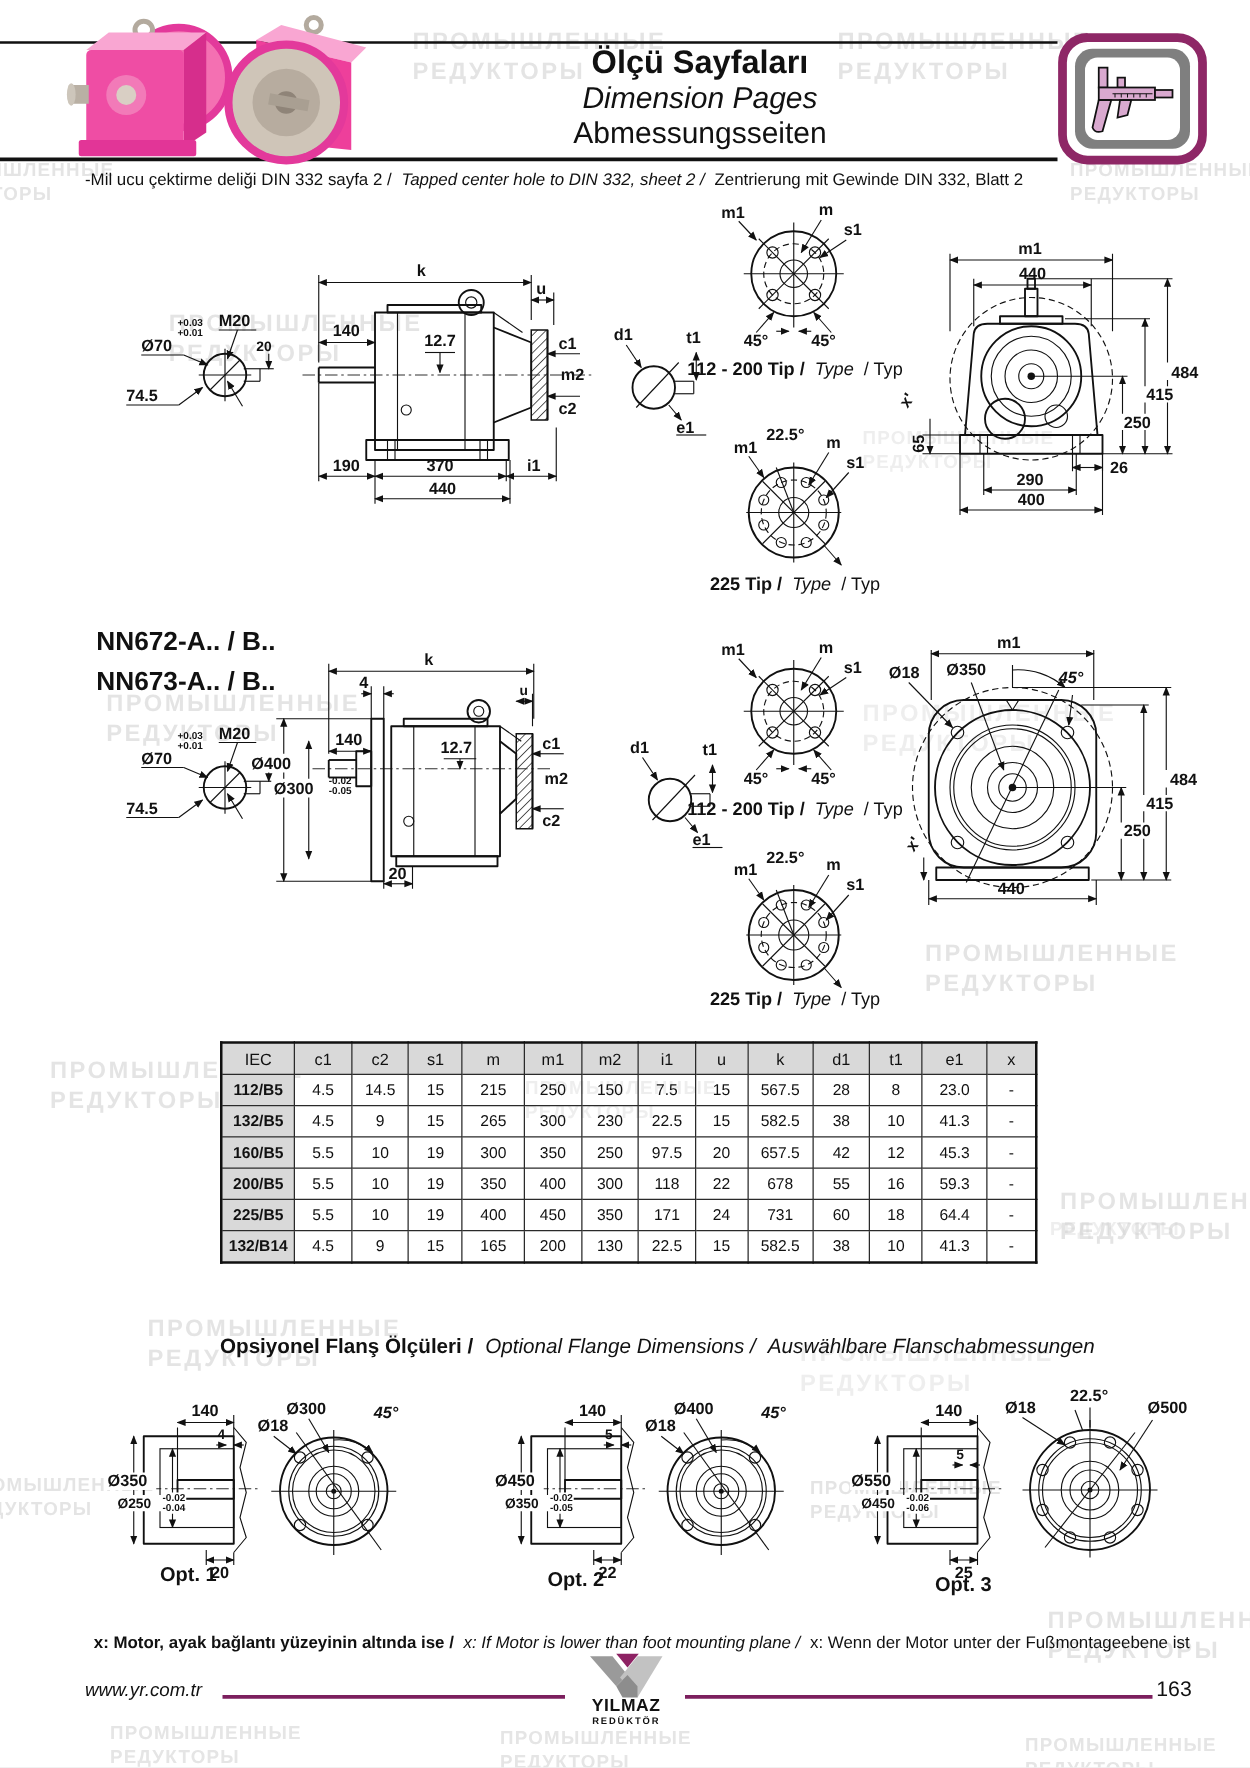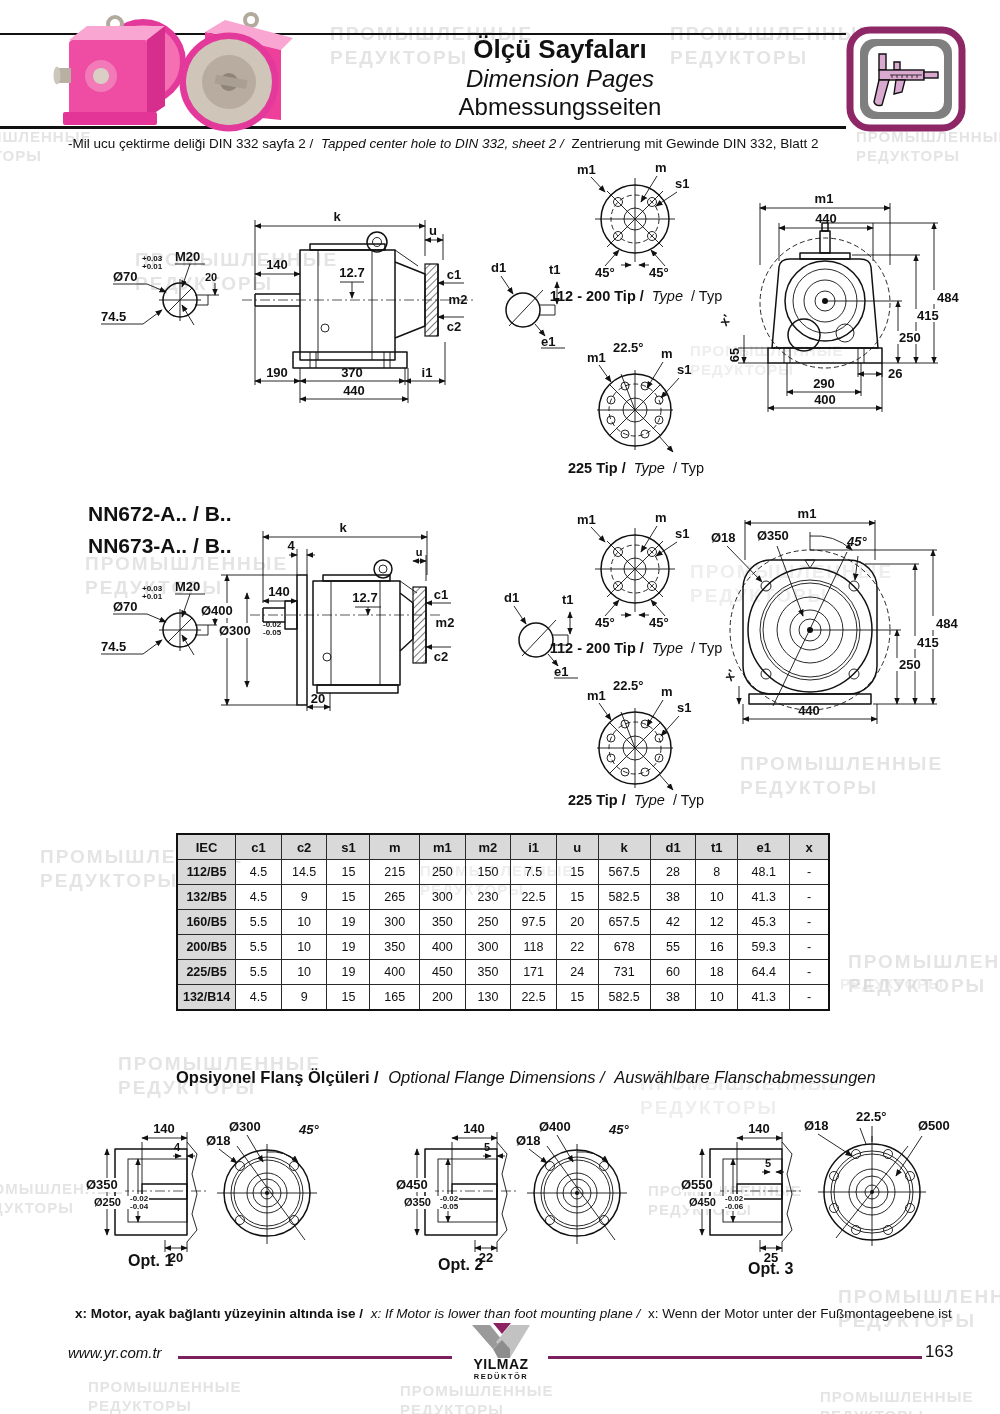--- a/index.html
+++ b/index.html
@@ -34,21 +34,21 @@
   .dsh{fill:none;stroke:#111;stroke-width:.9;stroke-dasharray:5 3}
   .ctr{fill:none;stroke:#111;stroke-width:.7;stroke-dasharray:10 3 2 3}
   svg text{font-family:"Liberation Sans",sans-serif;font-weight:bold;font-size:13px;fill:#111}
   svg text.md{font-size:11px}
   svg text.sm{font-size:8px}
   svg text.it{font-style:italic}
   .wrect{fill:#fff}
   
   .dimtable{position:absolute;left:176px;top:833px;border-collapse:collapse;table-layout:fixed;width:654px}
   .dimtable th,.dimtable td{border:1px solid #2a2a2a;text-align:center;font-size:12.5px;padding:2px 0;height:20px}
-  .dimtable th{background:#d9d9d9;font-weight:bold;font-size:13px}
+  .dimtable th{background:#d9d9d9;font-weight:normal;font-size:13px}
   .dimtable td.rowhead{background:#d9d9d9;font-weight:bold}
   .dimtable{border:2px solid #111}
   
   .flhead{position:absolute;left:176px;top:1068px;font-size:16.5px;white-space:nowrap}
   .flhead b{font-weight:bold}
   .flhead i{font-style:italic}
   .flhead span{margin-right:5px}
   .optcap{position:absolute;font-size:16px;font-weight:bold;width:140px;}
   
   .fnote{position:absolute;left:75px;top:1306px;font-size:13.5px;white-space:nowrap}
@@ -432,21 +432,21 @@
     <line class="th" x1="75" y1="178" x2="75" y2="211"></line>
     <line class="th" x1="149" y1="178" x2="149" y2="211"></line>
     <line class="dim" x1="75" y1="207" x2="149" y2="207" marker-start="url(#ar)" marker-end="url(#ar)"></line>
     <text x="112" y="203" text-anchor="middle">290</text>
     <line class="th" x1="56" y1="178" x2="56" y2="227"></line>
     <line class="th" x1="170" y1="178" x2="170" y2="227"></line>
     <line class="dim" x1="56" y1="223" x2="170" y2="223" marker-start="url(#ar)" marker-end="url(#ar)"></line>
     <text x="113" y="219" text-anchor="middle">400</text>
   </svg>
 
-  <div class="model" style="left:88px;top:498px">
+  <div class="model" style="left:77px;top:498px">
     <div>NN672-A.. / B..</div>
     <div>NN673-A.. / B..</div>
   </div>
 
   <svg class="abs" style="left:95px;top:575px" width="145" height="100" viewBox="0 0 145 100">
     <circle class="ol" cx="85" cy="55" r="17"></circle>
     <line class="th" x1="85" y1="34" x2="85" y2="76"></line>
     <line class="th" x1="64" y1="55" x2="106" y2="55"></line>
     <line class="th" x1="73" y1="67" x2="97" y2="43"></line>
     <line class="th" x1="100" y1="50" x2="113" y2="50"></line>
@@ -694,21 +694,21 @@
           <td>14.5</td>
           <td>15</td>
           <td>215</td>
           <td>250</td>
           <td>150</td>
           <td>7.5</td>
           <td>15</td>
           <td>567.5</td>
           <td>28</td>
           <td>8</td>
-          <td>48.1</td>
+          <td>23.0</td>
           <td>-</td>
         </tr>
     <tr>
           <td class="rowhead">132/B5</td>
           <td>4.5</td>
           <td>9</td>
           <td>15</td>
           <td>265</td>
           <td>300</td>
           <td>230</td>

